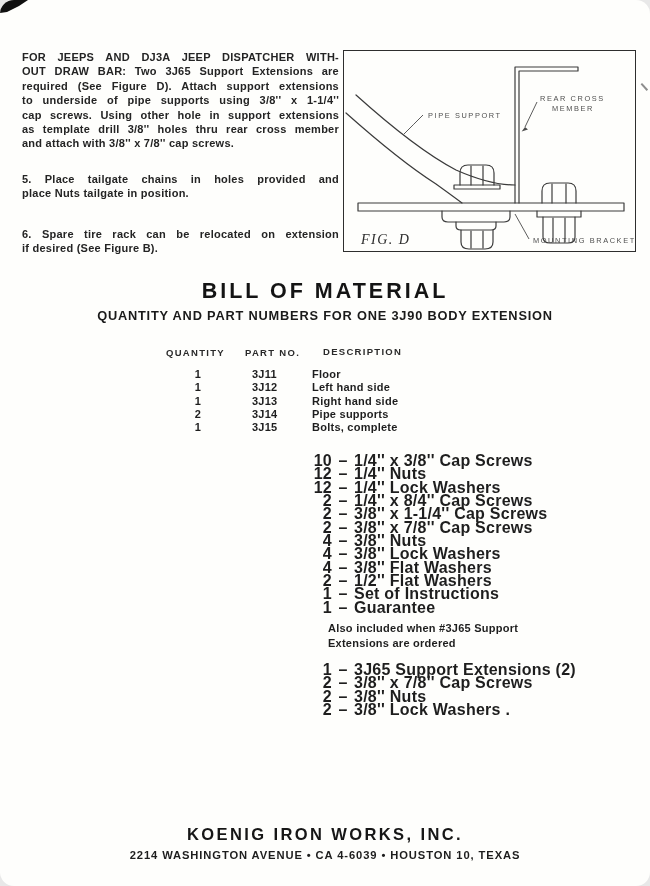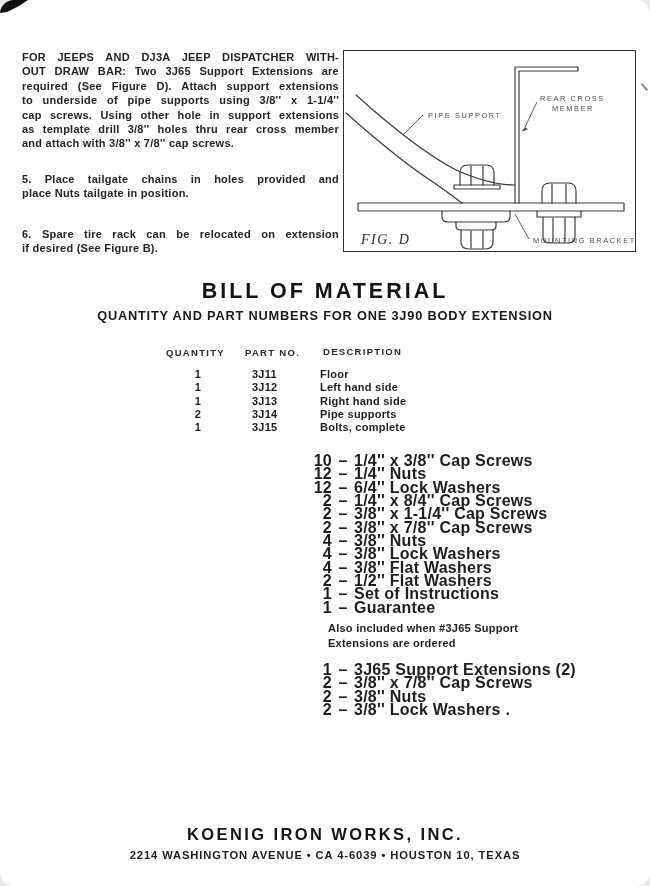--- a/index.html
+++ b/index.html
@@ -23,21 +23,21 @@
     position:absolute; top:308px; left:0; width:650px; text-align:center;
     font-size:12.8px; font-weight:bold; letter-spacing:0.8px; color:#1a1a1a;
   }
 
   .th { position:absolute; font-size:9.5px; font-weight:bold; letter-spacing:1.3px; color:#2a2a2a; }
 
   .tbl-rows { position:absolute; top:368px; left:0; width:650px; }
   .trow { display:flex; height:13.3px; font-size:11px; font-weight:bold; letter-spacing:0.25px; }
   .c-q { width:36px; margin-left:180px; text-align:center; }
   .c-p { width:60px; margin-left:36px; }
-  .c-d { margin-left:8px; }
+  .c-d { }
 
   .blist { position:absolute; left:0; width:650px; }
   .brow { display:flex; height:13.35px; font-size:16px; font-weight:bold; letter-spacing:0.25px; }
   .b-q { width:24px; margin-left:308px; text-align:right; }
   .b-s { width:22px; text-align:center; }
 
   .also-note {
     position:absolute; left:328px; top:621px; width:260px;
     font-size:11px; font-weight:bold; line-height:14.6px; letter-spacing:0.25px;
   }
@@ -198,21 +198,21 @@
 
       <div class="brow">
         <span class="b-q">12</span>
         <span class="b-s">–</span>
         <span class="b-d">1/4'' Nuts</span>
       </div>
 
       <div class="brow">
         <span class="b-q">12</span>
         <span class="b-s">–</span>
-        <span class="b-d">6/4'' Lock Washers</span>
+        <span class="b-d">1/4'' Lock Washers</span>
       </div>
 
       <div class="brow">
         <span class="b-q">2</span>
         <span class="b-s">–</span>
         <span class="b-d">1/4'' x 8/4'' Cap Screws</span>
       </div>
 
       <div class="brow">
         <span class="b-q">2</span>

